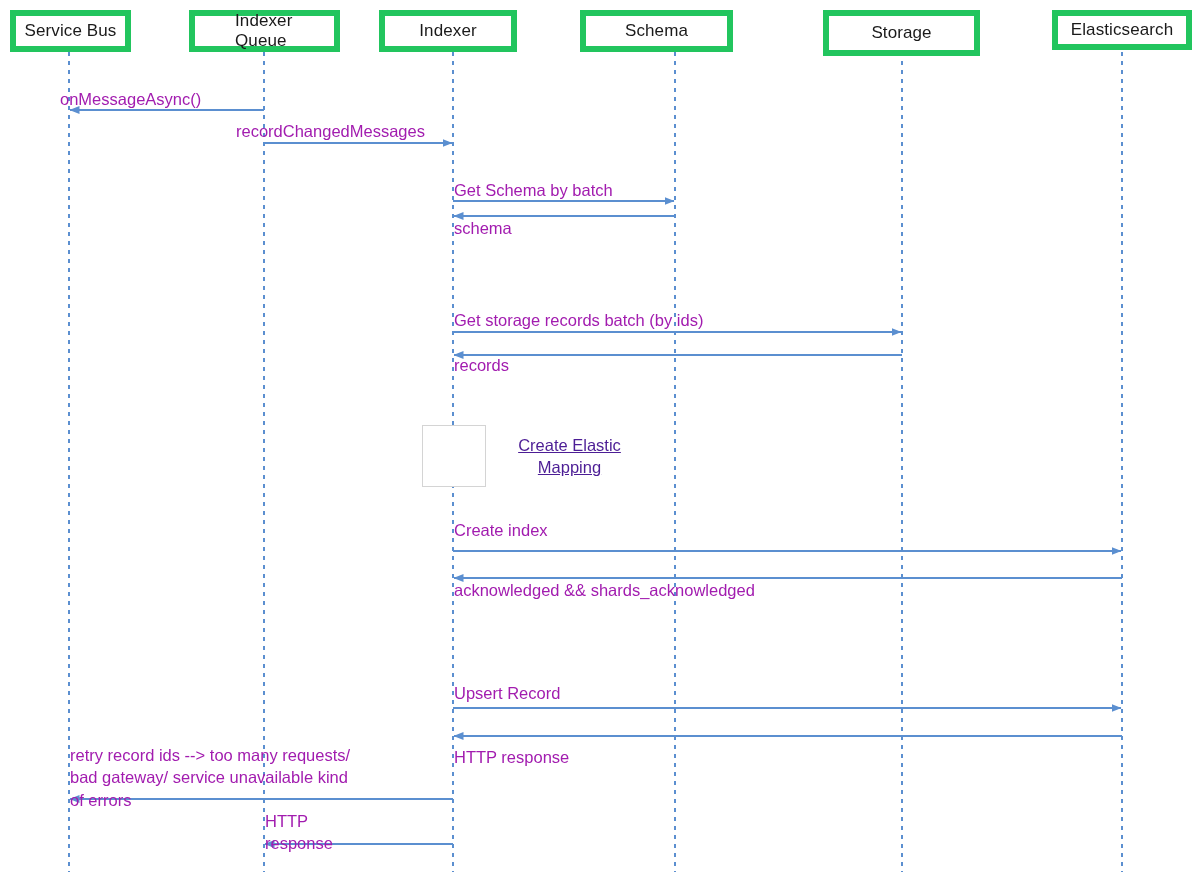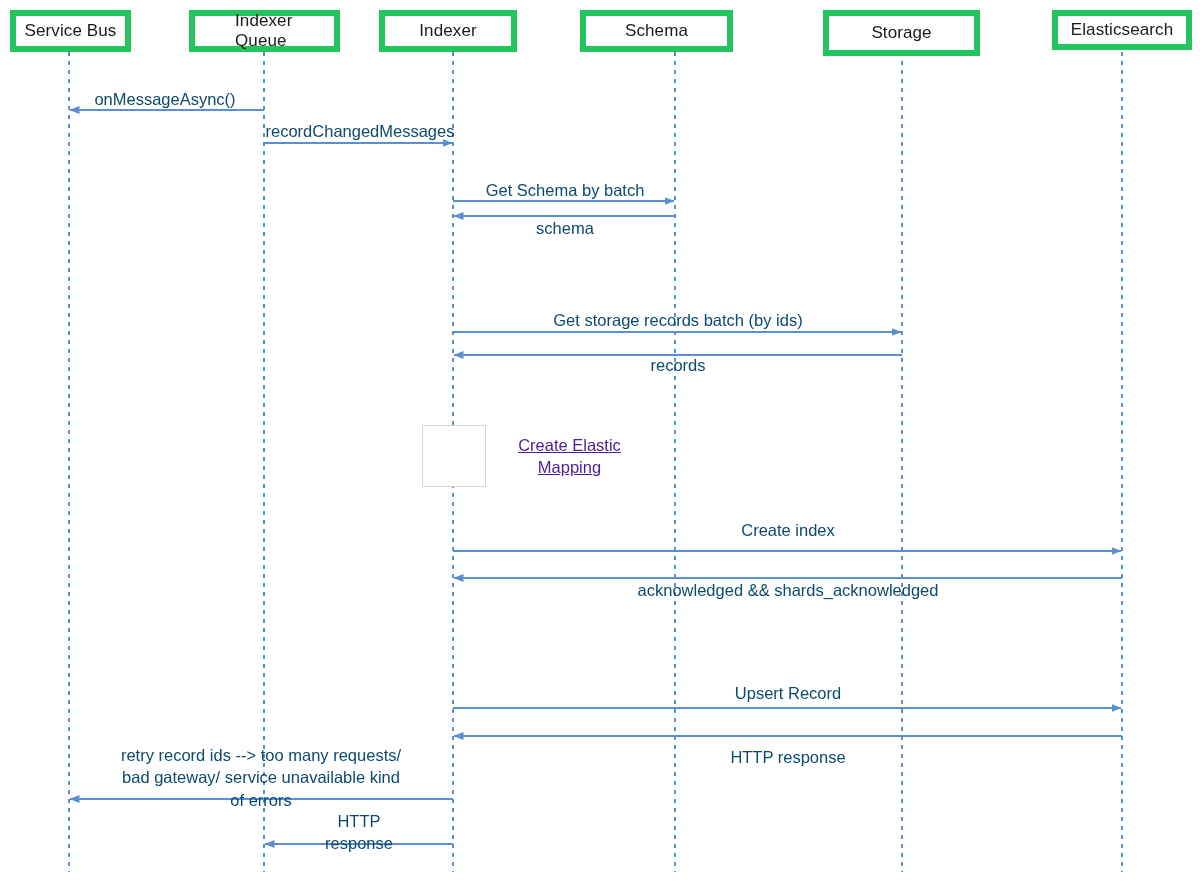--- a/index.html
+++ b/index.html
@@ -40,22 +40,22 @@
   .activation-box {
     position: absolute;
     box-sizing: border-box;
     border: 1px solid #d4d4d4;
     background: #ffffff;
   }
   .msg-label {
     position: absolute;
     box-sizing: border-box;
     font-size: 16.5px;
-    color: #0c4a6e;
-    text-align: center;
+    color: #a21caf;
+    text-align: left;
     line-height: 1.35;
     white-space: pre-line;
     background: transparent;
   }
   .note-label {
     position: absolute;
     box-sizing: border-box;
     font-size: 16.5px;
     color: #4c1d95;
     text-align: center;

